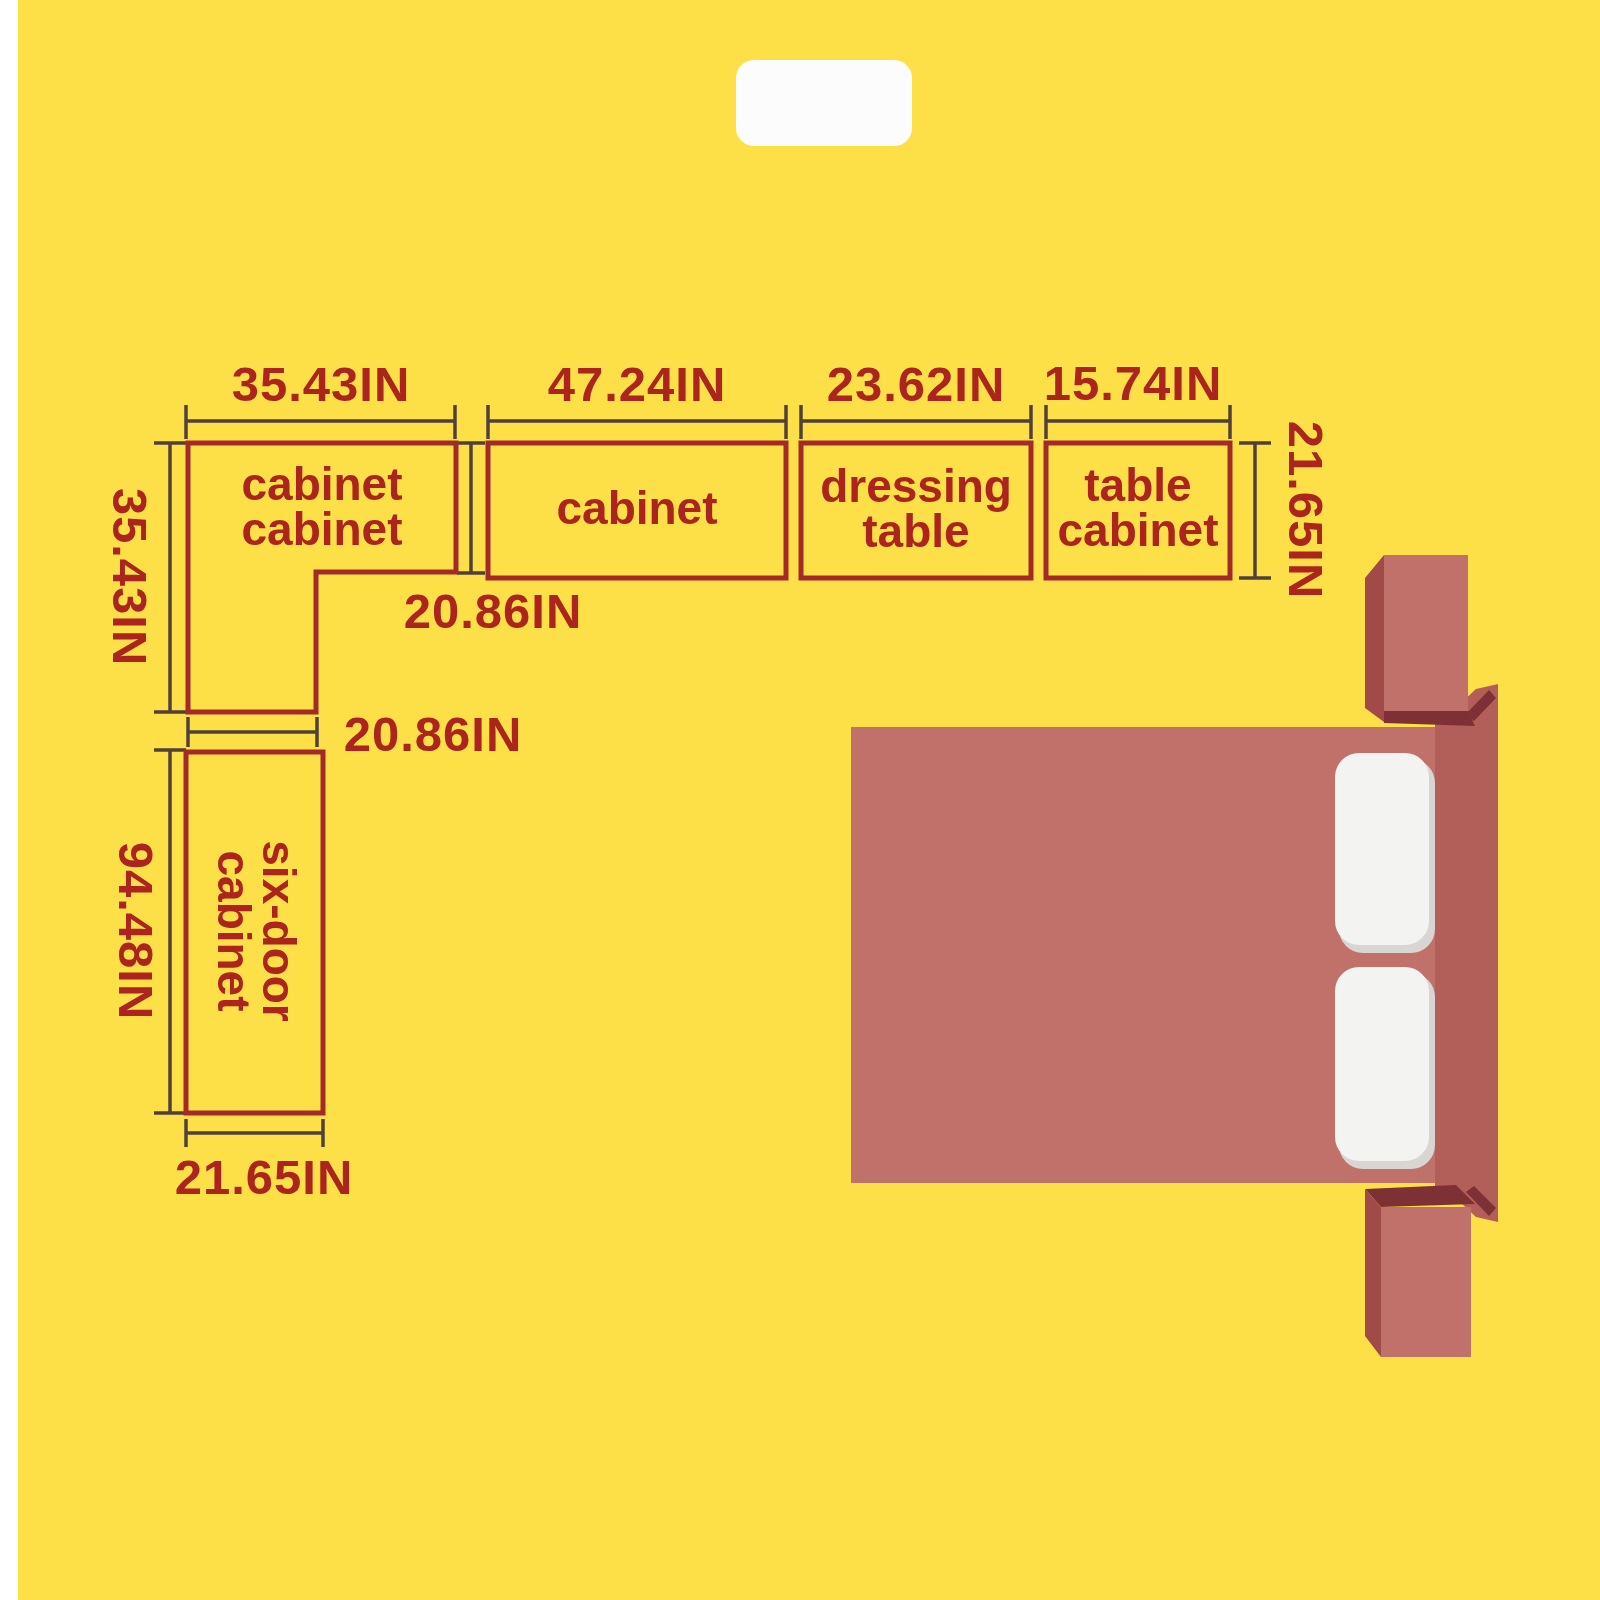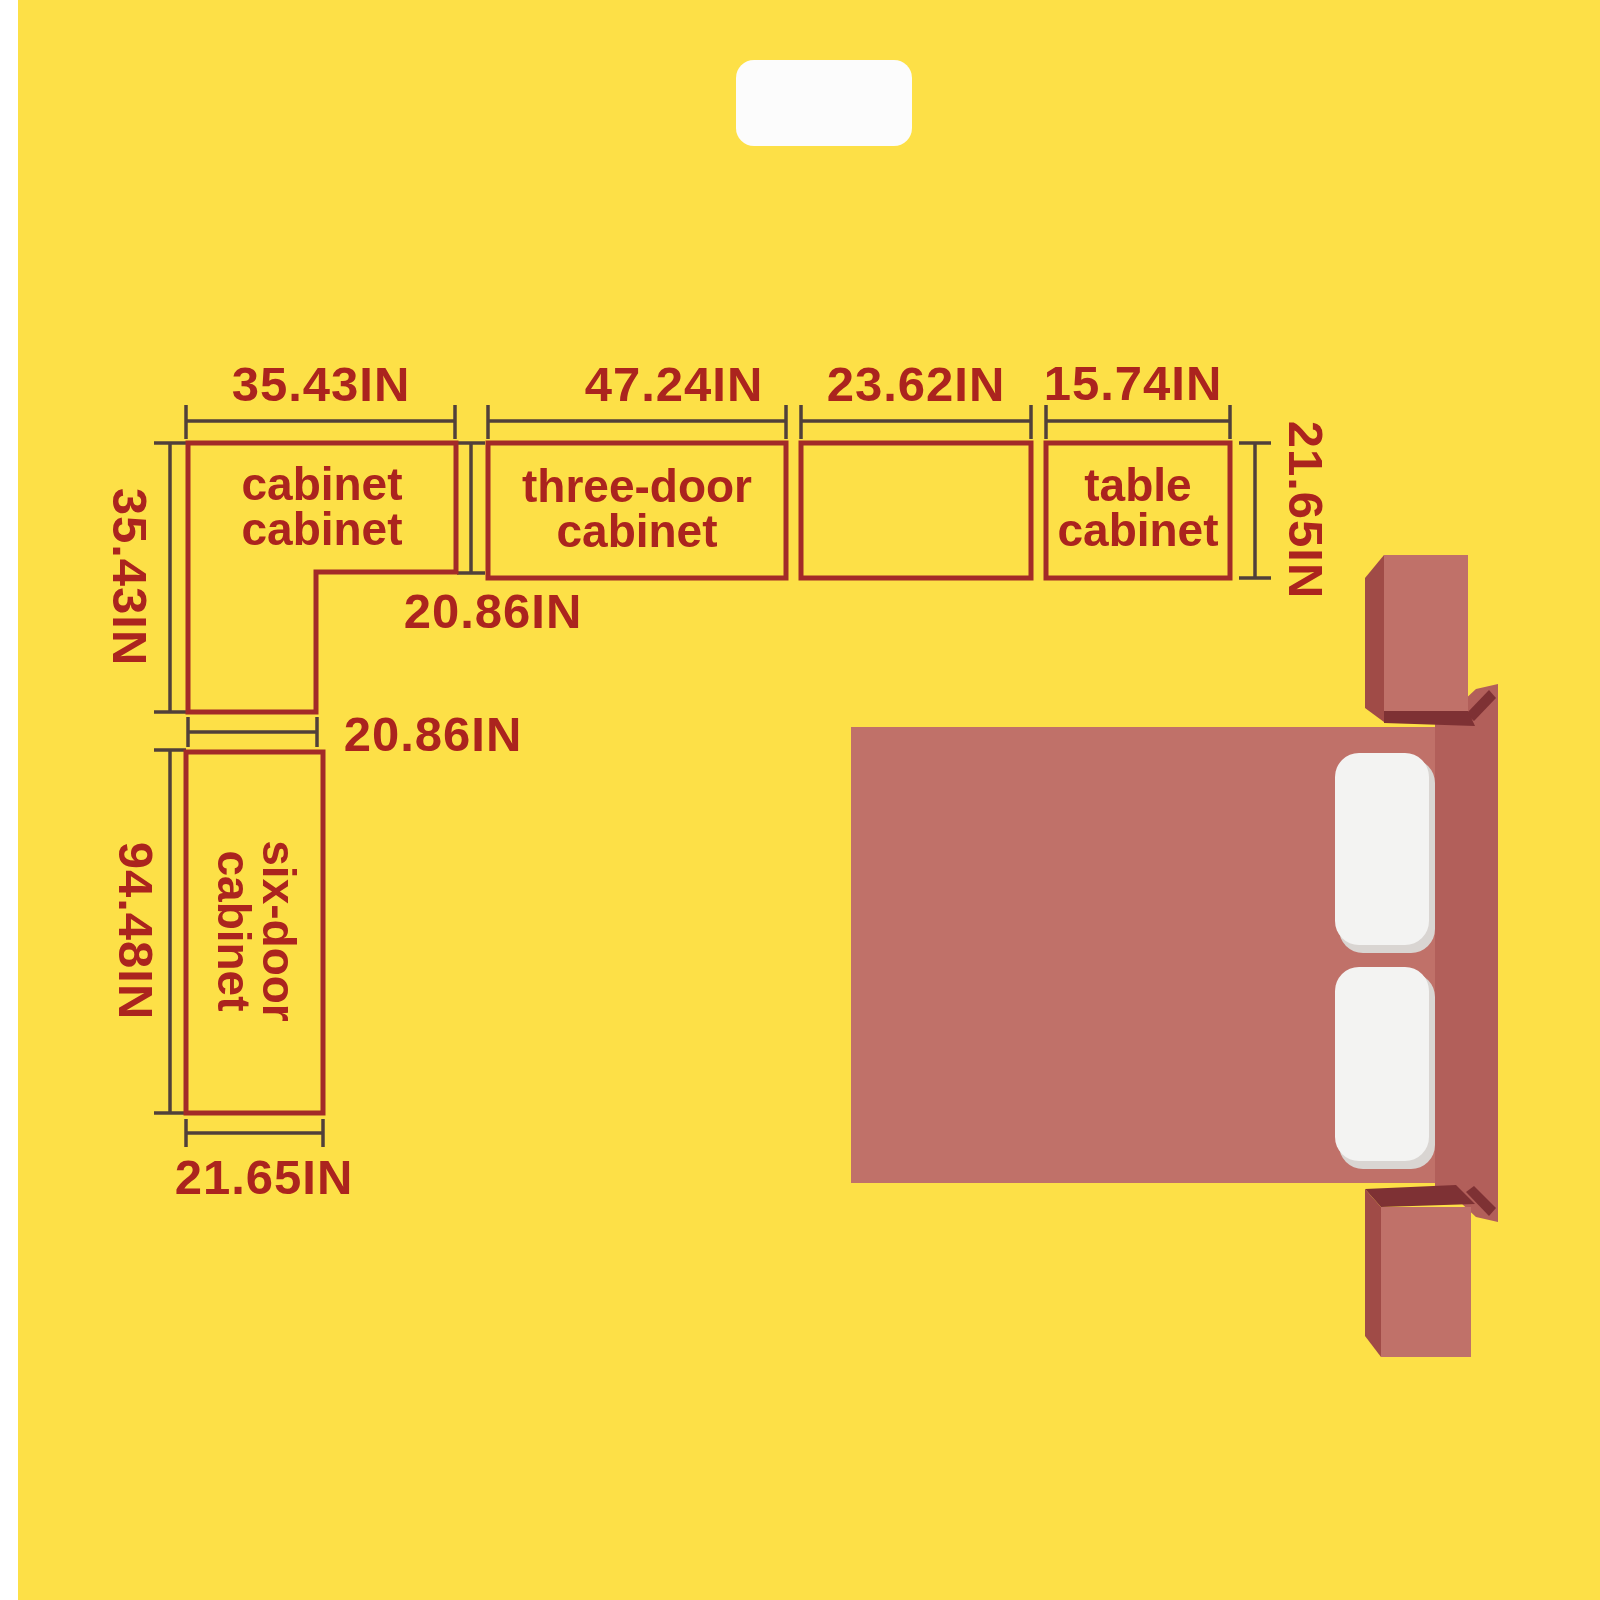--- a/index.html
+++ b/index.html
@@ -103,37 +103,40 @@
       <g>
         <rect x="1321" y="759" width="96" height="194" rx="24" style="fill:var(--pillow-shadow,#d9d5d2)"></rect>
         <rect x="1317" y="753" width="94" height="192" rx="24" style="fill:var(--pillow,#f3f3f2)"></rect>
         <rect x="1321" y="973" width="96" height="196" rx="24" style="fill:var(--pillow-shadow,#d9d5d2)"></rect>
         <rect x="1317" y="967" width="94" height="194" rx="24" style="fill:var(--pillow,#f3f3f2)"></rect>
       </g>
     </g>
   </svg>
 
   <div class="t dim" style="left:303px;top:384px">35.43IN</div>
-  <div class="t dim" style="left:656px;top:384px">47.24IN</div>
+  <div class="t dim" style="left:619px;top:384px">47.24IN</div>
   <div class="t dim" style="left:898px;top:384px">23.62IN</div>
   <div class="t dim" style="left:1115px;top:383px">15.74IN</div>
   <div class="t dim rot" style="left:112px;top:577px">35.43IN</div>
   <div class="t dim rot" style="left:1288px;top:510px">21.65IN</div>
   <div class="t dim" style="left:475px;top:611px">20.86IN</div>
   <div class="t dim" style="left:415px;top:734px">20.86IN</div>
   <div class="t dim rot" style="left:118px;top:931px">94.48IN</div>
   <div class="t dim" style="left:246px;top:1177px">21.65IN</div>
 
   <div class="t lbl" style="left:304px;top:507px">
     <span class="ln">cabinet</span>
     <span class="ln">cabinet</span>
   </div>
   <div class="t lbl" style="left:619px;top:509px">
-    <span class="ln">three-door</span>
     <span class="ln">cabinet</span>
+  </div>
+  <div class="t lbl" style="left:898px;top:509px">
+    <span class="ln">dressing</span>
+    <span class="ln">table</span>
   </div>
   <div class="t lbl" style="left:1120px;top:508px">
     <span class="ln">table</span>
     <span class="ln">cabinet</span>
   </div>
   <div class="t lbl rot" style="left:238px;top:931px">
     <span class="ln">six-door</span>
     <span class="ln">cabinet</span>
   </div>
 

